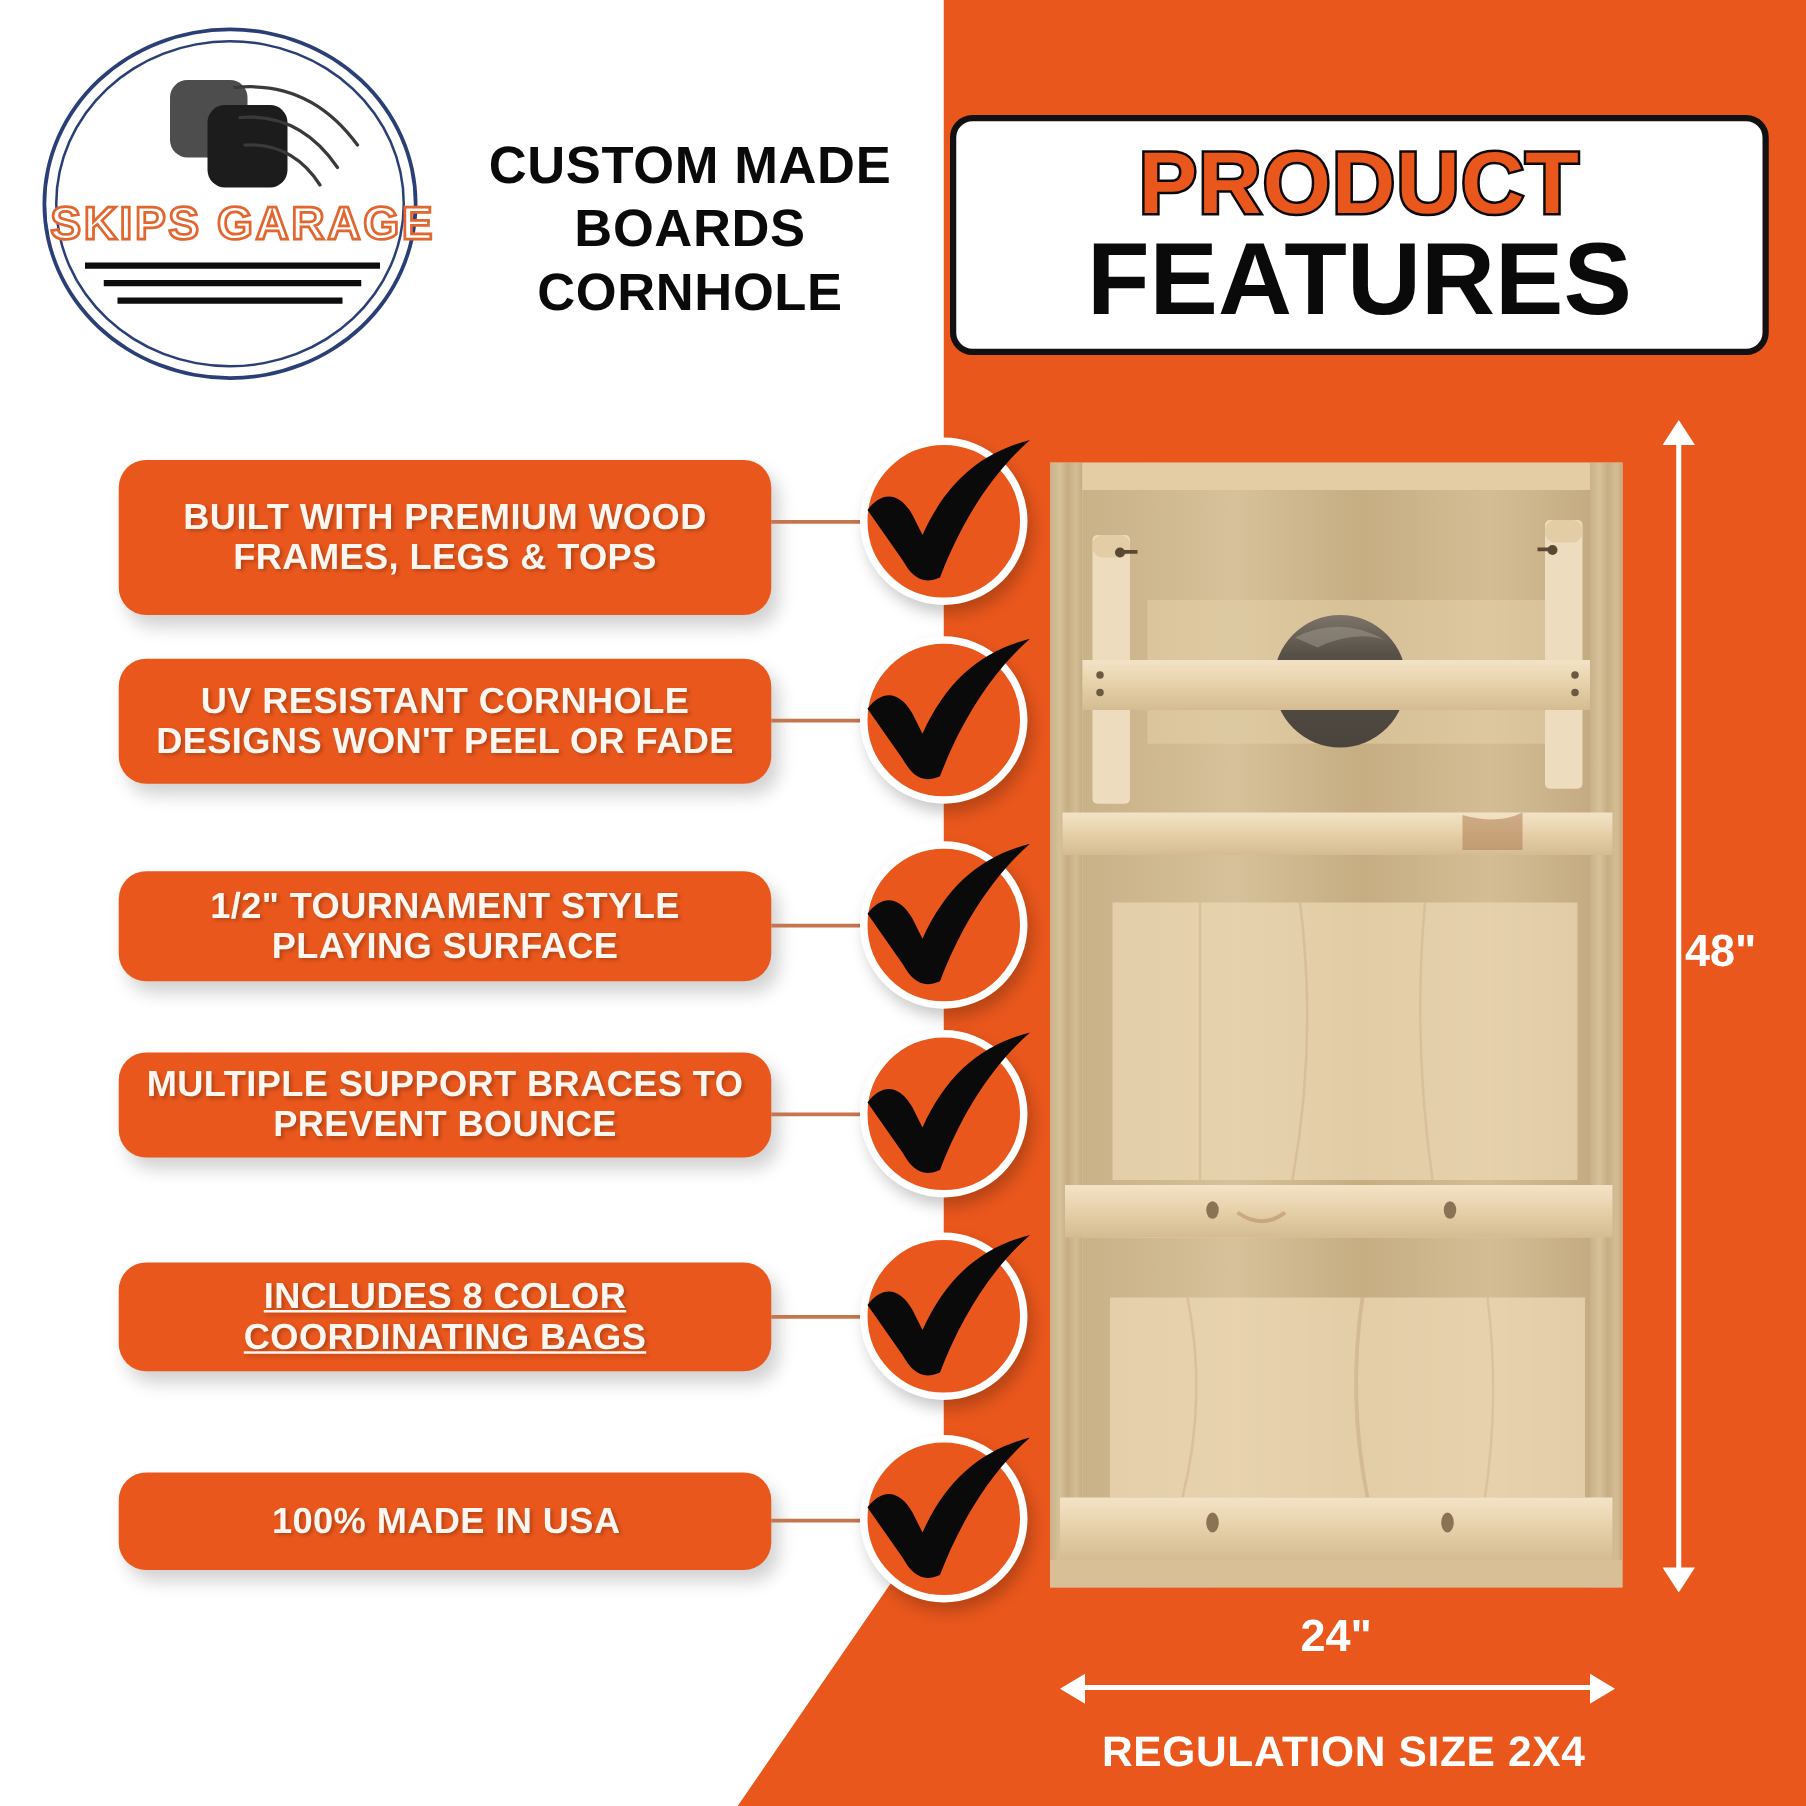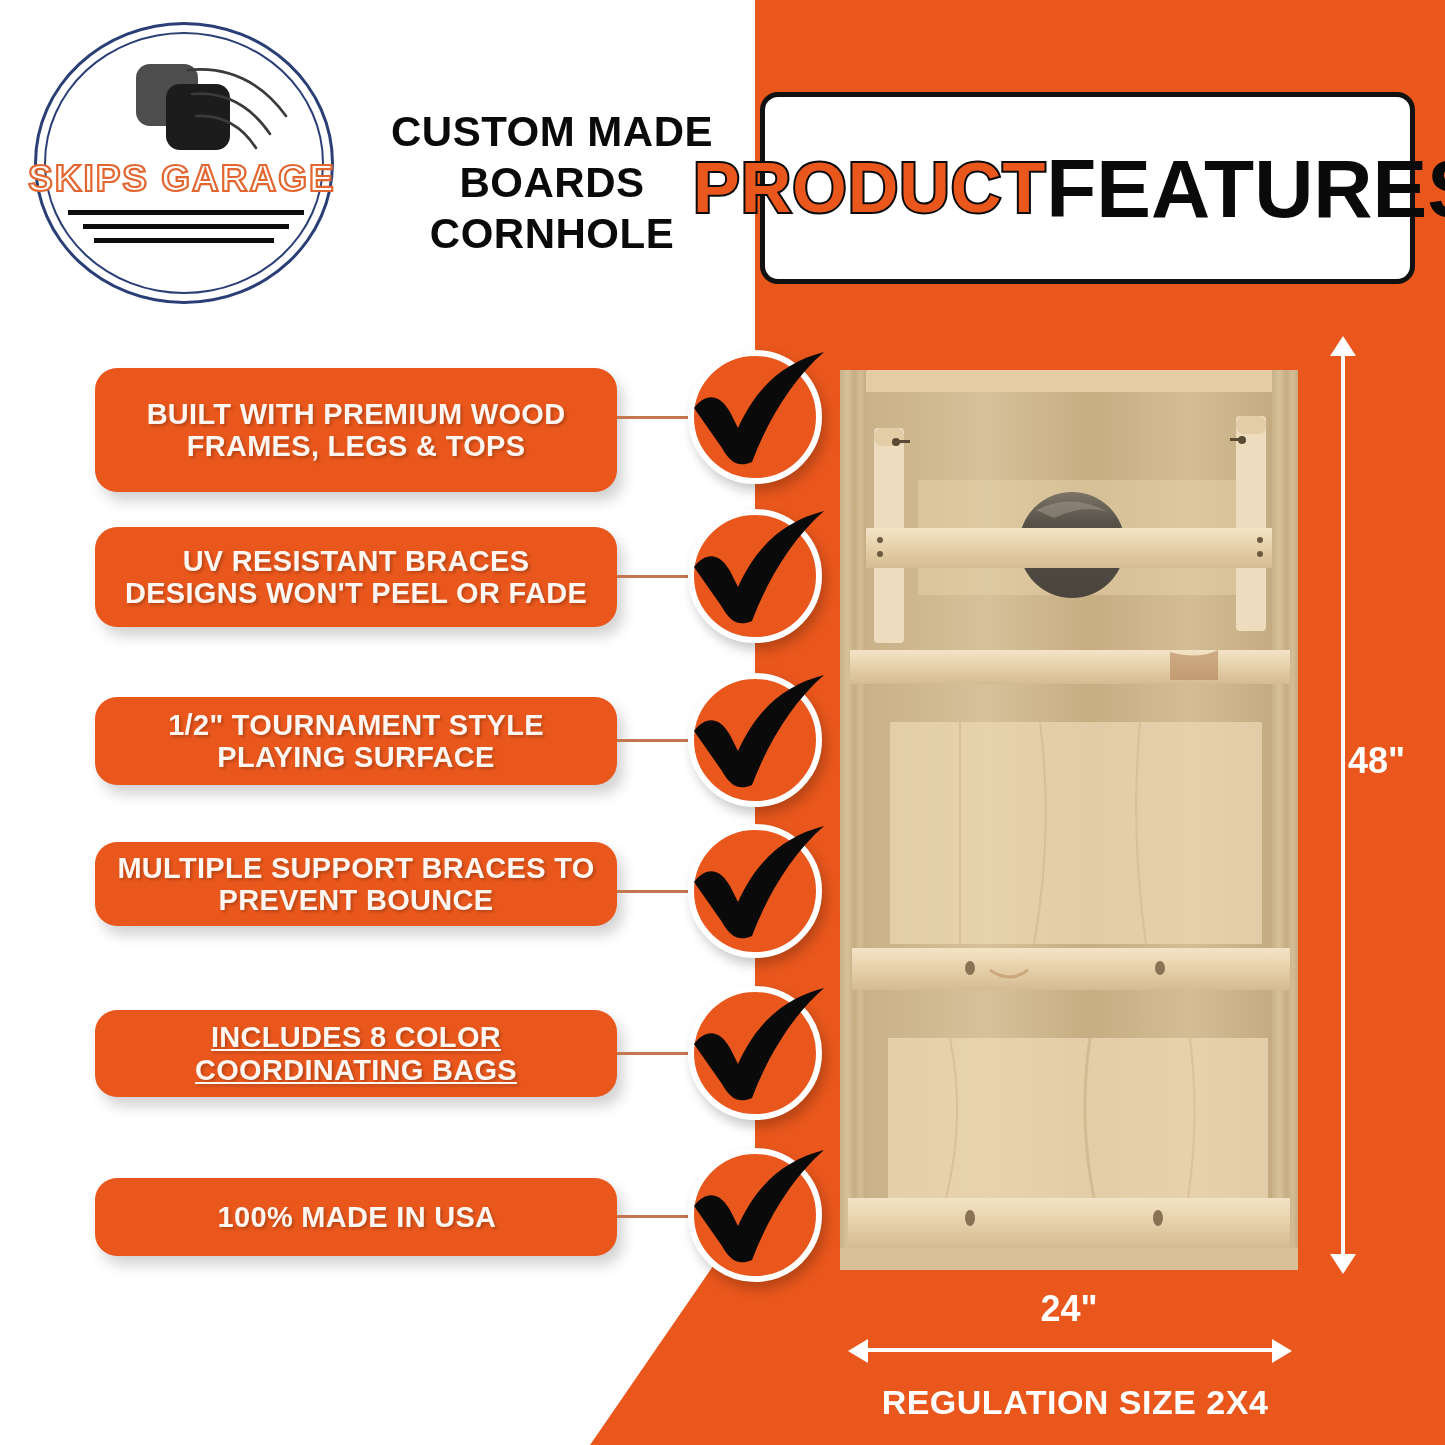--- a/index.html
+++ b/index.html
@@ -36,21 +36,21 @@
     position:absolute; left:108px; top:46px; width:62px; height:62px;
     background:#4d4d4d; border-radius:14px;
   }
   .bag-black{
     position:absolute; left:138px; top:66px; width:64px; height:66px;
     background:#1c1c1c; border-radius:14px;
   }
   .logo-arcs{ position:absolute; left:150px; top:36px; width:120px; height:100px; }
   .logo-name{
     position:absolute; left:0px; top:140px; width:320px;
-    text-align:left;
+    text-align:right;
     font-size:37px; font-weight:700; letter-spacing:2px;
     color:#ffffff;
     -webkit-text-stroke:2.2px #E2662F;
     font-family:"Liberation Sans", sans-serif;
   }
   .logo-rule{ position:absolute; background:#0d0d0d; height:5px; }
   .r1{ left:40px; top:192px; width:236px; }
   .r2{ left:55px; top:206px; width:206px; }
   .r3{ left:66px; top:220px; width:180px; }
 
@@ -63,21 +63,21 @@
     color:#0a0a0a;
   }
 
   
   .pf-box{
     position:absolute; left:760px; top:92px; width:655px; height:192px;
     background:#ffffff;
     border:5px solid #111111;
     border-radius:18px;
     z-index:6;
-    display:flex; flex-direction:row;
+    display:flex; flex-direction:column;
     align-items:center; justify-content:center;
   }
   .pf-product{
     font-size:70px; font-weight:800; letter-spacing:1px;
     color:#E9571C;
     -webkit-text-stroke:4px #0a0a0a;
     paint-order:stroke fill;
     line-height:1;
   }
   .pf-features{
@@ -182,21 +182,21 @@
   <div class="pill" style="height:124px;">BUILT WITH PREMIUM WOOD FRAMES, LEGS &amp; TOPS</div>
   <div class="connector" style="left:617px; top:48px; width:90px;"></div>
   <div class="badge" style="left:688px; top:-18px;">
     <svg width="170" height="170" viewBox="0 0 170 170">
       <path d="M18 72 C30 56 44 58 54 76 L62 92 C82 48 110 26 148 16 C116 44 92 84 76 126 C62 132 54 126 46 112 Z" fill="#0a0a0a"></path>
     </svg>
   </div>
 </div>
 
 <div class="feature-row" style="top:527px;">
-  <div class="pill" style="height:100px;">UV RESISTANT BRACES DESIGNS WON'T PEEL OR FADE</div>
+  <div class="pill" style="height:100px;">UV RESISTANT CORNHOLE DESIGNS WON'T PEEL OR FADE</div>
   <div class="connector" style="left:617px; top:48px; width:90px;"></div>
   <div class="badge" style="left:688px; top:-18px;">
     <svg width="170" height="170" viewBox="0 0 170 170">
       <path d="M18 72 C30 56 44 58 54 76 L62 92 C82 48 110 26 148 16 C116 44 92 84 76 126 C62 132 54 126 46 112 Z" fill="#0a0a0a"></path>
     </svg>
   </div>
 </div>
 
 <div class="feature-row" style="top:697px;">
   <div class="pill" style="height:88px;">1/2" TOURNAMENT STYLE PLAYING SURFACE</div>

